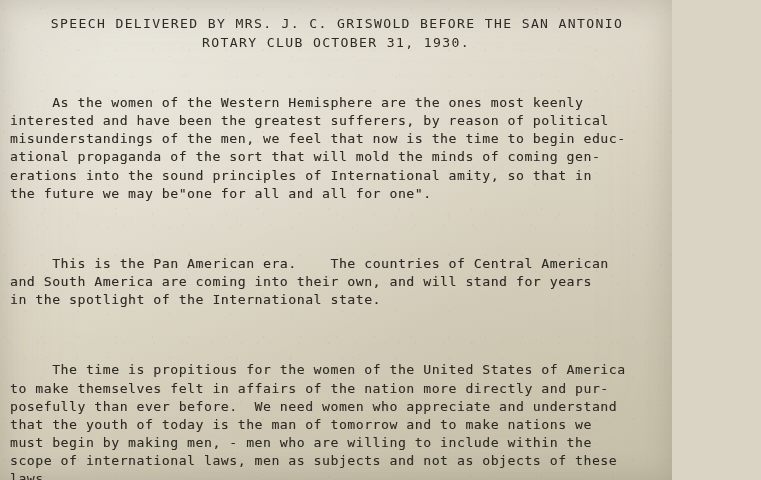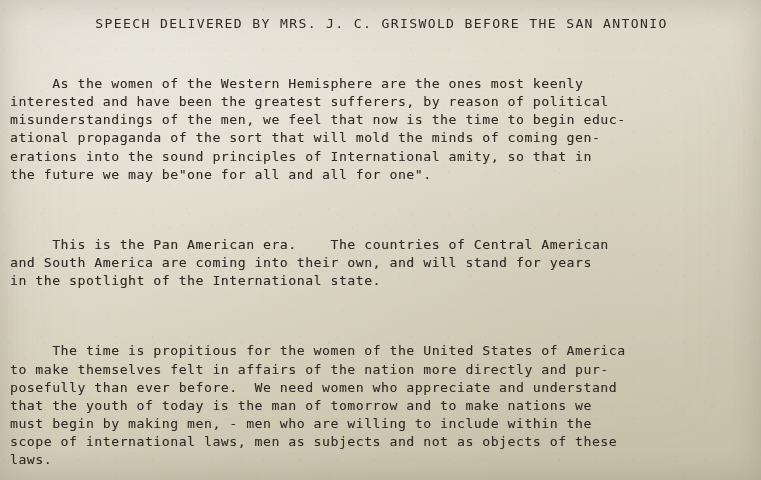--- a/index.html
+++ b/index.html
@@ -8,21 +8,21 @@
   }
   body {
     width: 761px;
     height: 480px;
     overflow: hidden;
     background: #d9d4c3;
     font-family: "DejaVu Sans Mono", monospace;
   }
   #page {
     position: relative;
-    width: 761px;
+    width: 672px;
     height: 480px;
     background:
       radial-gradient(ellipse at 20% 10%, rgba(255,255,255,0.30), rgba(255,255,255,0) 60%),
       radial-gradient(ellipse at 85% 85%, rgba(150,140,110,0.18), rgba(255,255,255,0) 65%),
       linear-gradient(178deg, #e3ded0 0%, #ded8c8 35%, #d8d2bf 70%, #d2ccb8 100%);
     box-sizing: border-box;
     padding: 0;
   }
   
   #grain {
@@ -85,20 +85,21 @@
 </head>
 <body>
 
 <div id="page">
   <div id="grain"></div>
 
   <div id="doc">
 
     <div class="title-block">
       <span class="title-line l1">SPEECH DELIVERED BY MRS. J. C. GRISWOLD BEFORE THE SAN ANTONIO</span>
+      <span class="title-line l2">ROTARY CLUB OCTOBER 31, 1930.</span>
     </div>
 
     <div class="typed">
       <p class="para">     As the women of the Western Hemisphere are the ones most keenly
 interested and have been the greatest sufferers, by reason of political
 misunderstandings of the men, we feel that now is the time to begin educ-
 ational propaganda of the sort that will mold the minds of coming gen-
 erations into the sound principles of International amity, so that in
 the future we may be"one for all and all for one".</p>
       <p class="para">     This is the Pan American era.    The countries of Central American

